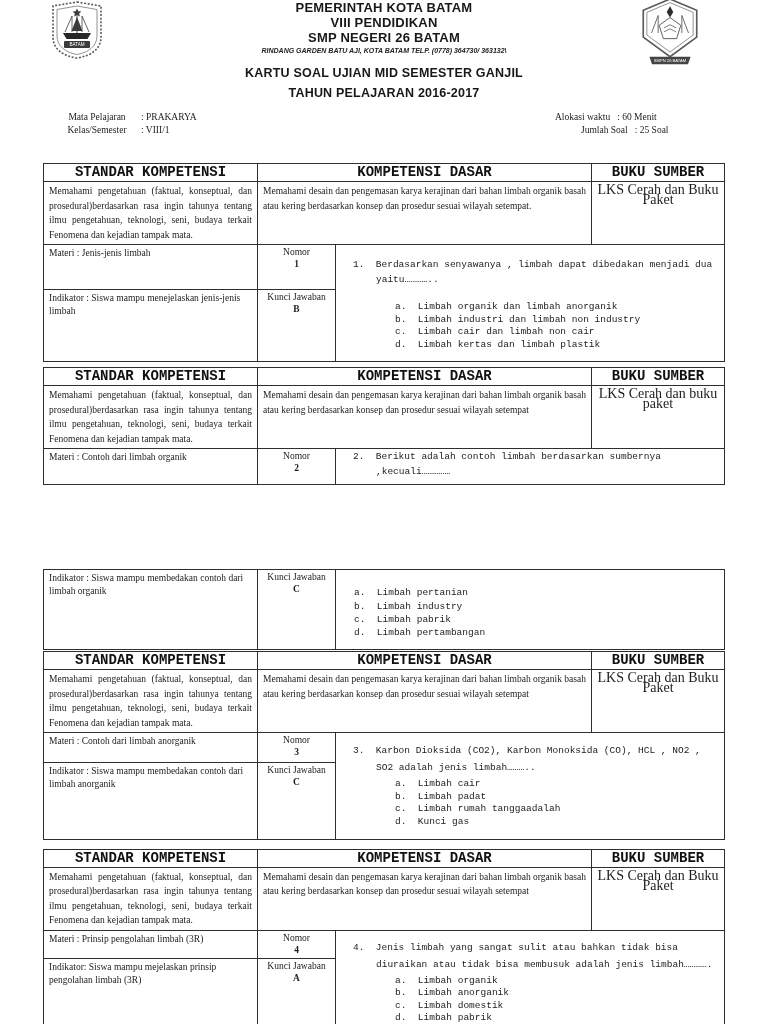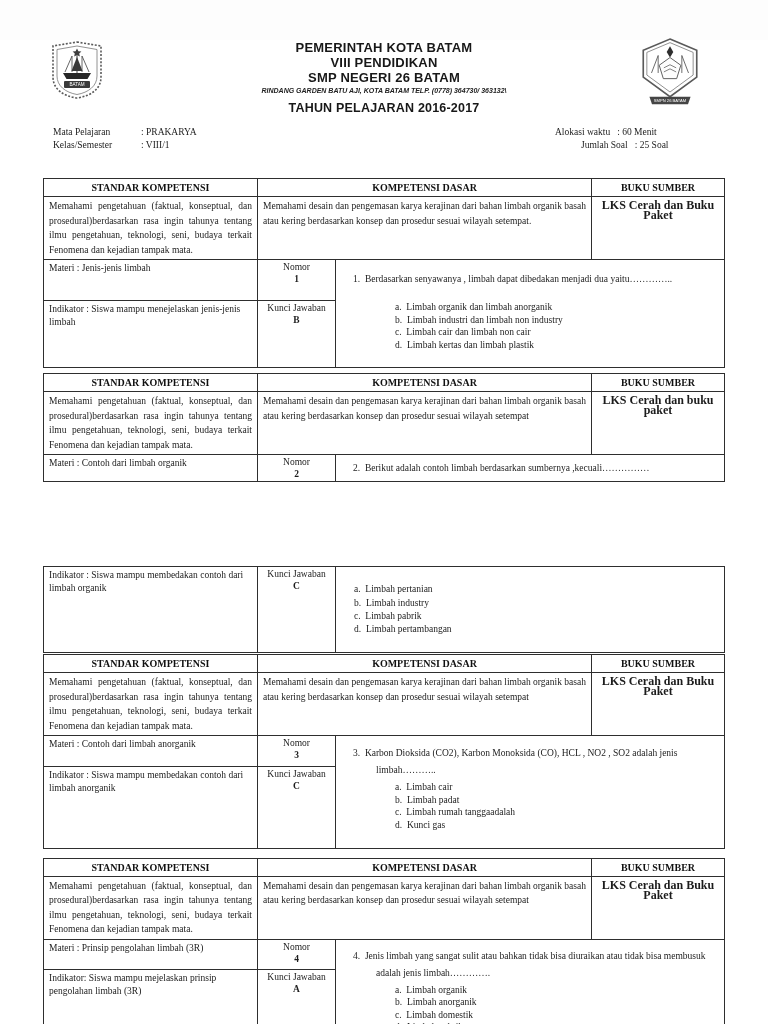--- a/index.html
+++ b/index.html
@@ -10,21 +10,21 @@
     color: #1c1c1c;
     overflow: hidden;
   }
   .page {
     position: relative;
     width: 768px; height: 1024px;
     background: #fff;
     padding: 0 43px;
   }
   
-  .header { position: relative; margin-top: 40px; text-align: center; }
+  .header { position: relative; text-align: center; }
   .gov-line {
     font-family: "Liberation Sans", sans-serif;
     font-weight: bold; font-size: 13px; line-height: 15px;
     color: #181818; letter-spacing: .2px;
   }
   .addr-line {
     font-family: "Liberation Sans", sans-serif;
     font-style: italic; font-weight: bold;
     font-size: 7px; line-height: 11px; color: #222;
   }
@@ -33,47 +33,47 @@
     font-weight: bold; font-size: 12.5px; line-height: 16px;
     color: #181818; letter-spacing: .2px;
   }
   .doc-title.first { margin-top: 9px; }
   .doc-title.second { margin-top: 4px; }
   .logo { position: absolute; top: 0; }
   .logo-left  { left: 8px;  width: 52px; height: 60px; }
   .logo-right { right: 26px; width: 58px; height: 72px; top: -2px; }
   
   .meta { position: relative; margin-top: 10px; height: 28px; font-size: 9.5px; }
-  .meta-left { position: absolute; left: 10px; top: 0; }
+  .meta-left { position: absolute; left: 10px; top: 0; text-align: center; }
   .meta-row { display: flex; line-height: 13px; }
   .meta-row .lbl { width: 88px; }
   .meta-row .val { white-space: pre-wrap; }
   .meta-right { position: absolute; left: 512px; top: 0; }
   .meta-right .meta-row.indent { padding-left: 26px; }
   .meta-right .lbl { width: auto; margin-right: 7px; }
   
   table.card {
     width: 681px; border-collapse: collapse; table-layout: fixed;
     font-size: 9.5px;
   }
   col.c1 { width: 214px; } col.c2 { width: 78px; }
   col.c3 { width: 256px; } col.c4 { width: 133px; }
   .card th, .card td { border: 1px solid #2e2e2e; vertical-align: top; }
   .card th {
-    font-size: 10px; font-weight: bold; text-align: center;
-    height: 17px; line-height: 15px; padding: 1px 2px; color: #111;
+    font-size: 14px; font-weight: bold; text-align: center;
+    height: 17px; line-height: 15px; padding: 1px 2px; color: #111; font-family: Liberation Mono, monospace;
   }
   td.sk, td.kd {
     padding: 2px 5px; line-height: 14.5px; text-align: justify;
   }
-  td.buku { padding: 3px 4px; font-size: 12px; text-align: center; line-height: 10px; font-weight: bold; }
+  td.buku { padding: 3px 4px; font-size: 14px; text-align: center; line-height: 10px; }
   td.materi, td.indik { padding: 2px 5px; line-height: 13px; }
   td.ncell { text-align: center; padding: 1px 2px; line-height: 12px; }
   .ncell .key { font-weight: bold; }
-  td.qcell { padding: 0 4px 16px 0; }
+  td.qcell { padding: 0 4px 10px 0; font-family: Liberation Mono, monospace; }
   .question {
     white-space: pre-wrap; line-height: 15px;
     padding-left: 40px; text-indent: -23px;
   }
   .opts { padding-left: 59px; margin-top: 14px; }
   .opt { white-space: pre-wrap; line-height: 12.6px; }
   
   .t1 { margin-top: 24px; }
   .t1 .row-sk td { height: 61px; } .t1 .row-m td { height: 27px; } .t1 .row-i td { height: 44px; margin-top: 24px; }
   .t1 td.qcell { padding-top: 12px; }
@@ -121,20 +121,21 @@
       <path d="M28 19 L38.5 26.5 L34.5 39.5 L21.5 39.5 L17.5 26.5 Z" fill="#fdfdfd" stroke="#555" stroke-width="0.9"></path>
       <path d="M22 29 L28 26 L34 29 M22 33 L28 30 L34 33" fill="none" stroke="#666" stroke-width="0.8"></path>
       <path d="M8 57 L48 57 L45.5 64.5 L10.5 64.5 Z" fill="#454545"></path>
       <text x="28" y="62.6" font-size="4" fill="#ffffff" text-anchor="middle" font-family="Liberation Sans, sans-serif">SMPN 26 BATAM</text>
     </svg>
 
     <div class="gov-line">PEMERINTAH KOTA BATAM</div>
     <div class="gov-line">VIII PENDIDIKAN</div>
     <div class="gov-line">SMP NEGERI 26 BATAM</div>
     <div class="addr-line">RINDANG GARDEN BATU AJI, KOTA BATAM TELP. (0778) 364730/ 363132\</div>
+    <div class="doc-title first">KARTU SOAL UJIAN MID SEMESTER GANJIL</div>
     <div class="doc-title second">TAHUN PELAJARAN 2016-2017</div>
   </div>
 
   <div class="meta">
     <div class="meta-left">
       <div class="meta-row">
         <span class="lbl">Mata Pelajaran</span>
         <span class="val">: PRAKARYA</span>
       </div>
       <div class="meta-row">

